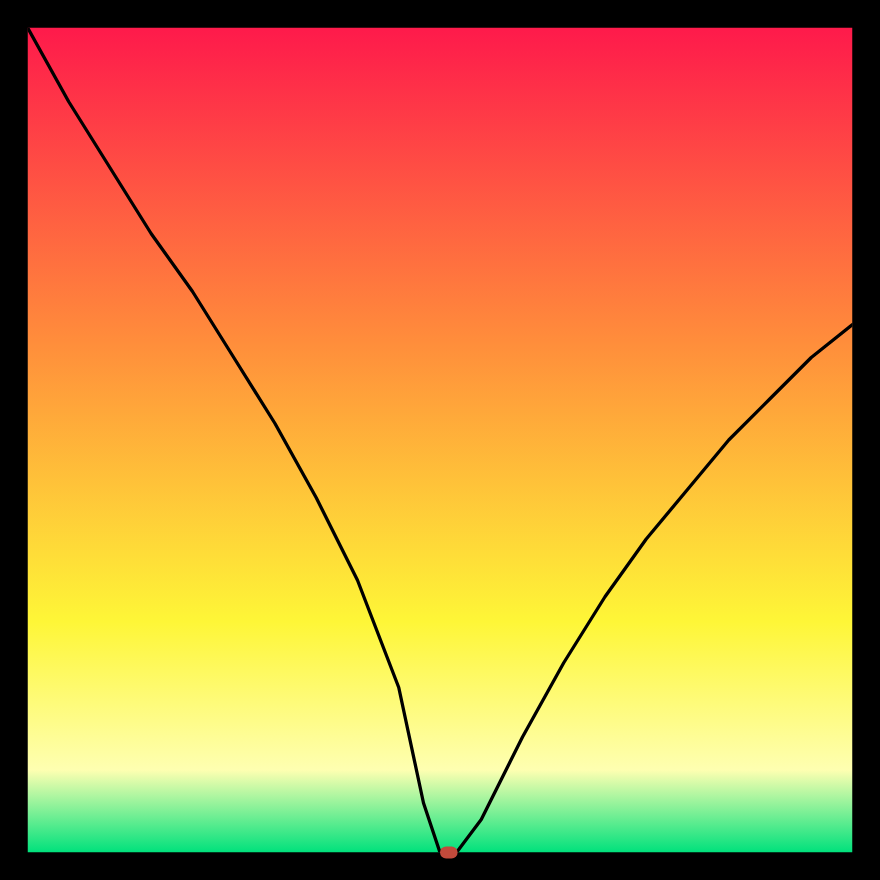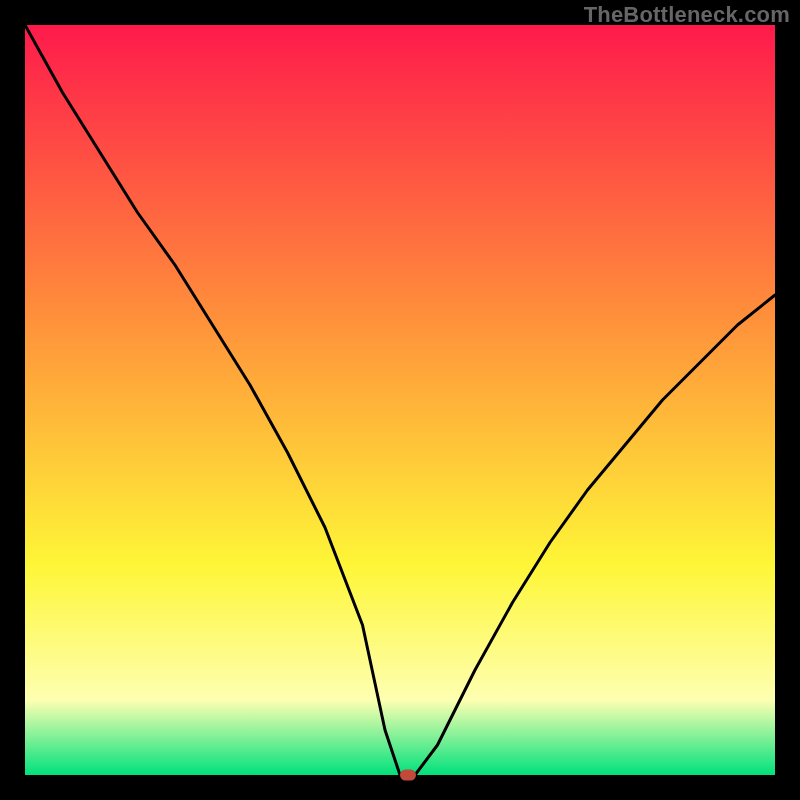--- a/index.html
+++ b/index.html
@@ -43,21 +43,20 @@
     background: #c24a3b;
     z-index: 25;
     transform: translate(-50%, -50%);
   }
 </style>
 </head>
 <body>
 
 <div class="frame">
 
-  <div class="watermark">TheBottleneck.com</div>
 
   <svg class="plot" viewBox="0 0 750 750" preserveAspectRatio="none">
     <defs>
       <linearGradient id="bg-grad" x1="0" y1="0" x2="0" y2="1">
         <stop id="g0" offset="0%" stop-color="#fe1a4b"></stop>
         <stop id="g1" offset="38%" stop-color="#ff8d3b"></stop>
         <stop id="g2" offset="72%" stop-color="#fef637"></stop>
         <stop id="g3" offset="90%" stop-color="#feffb1"></stop>
         <stop id="g4" offset="100%" stop-color="#00e17c"></stop>
       </linearGradient>

